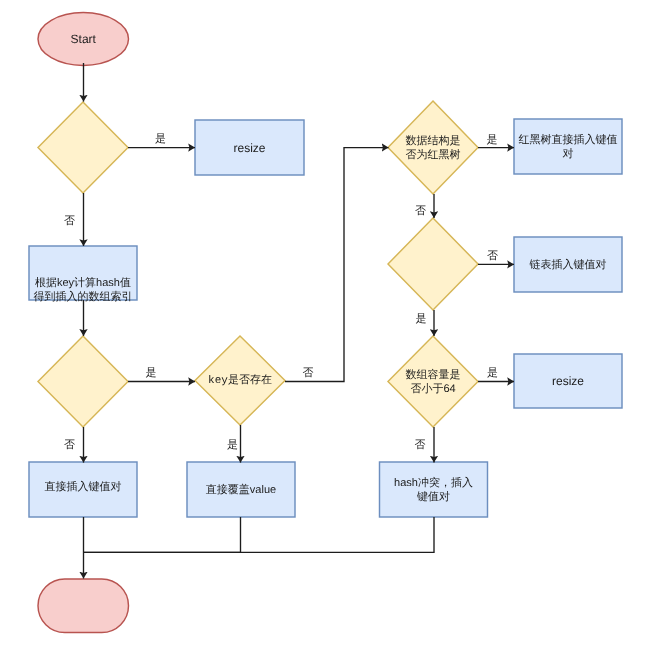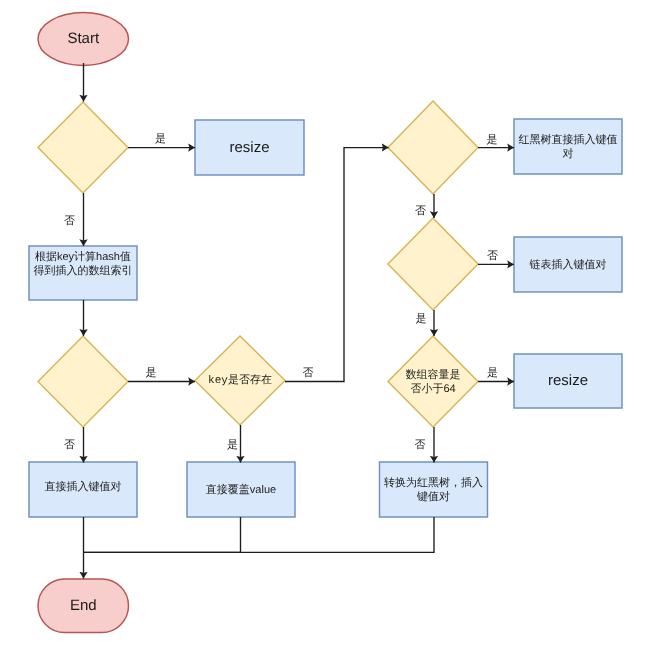--- a/index.html
+++ b/index.html
@@ -7,21 +7,21 @@
        font-family:"Liberation Sans",sans-serif;
        -webkit-font-smoothing:antialiased;
        text-rendering:geometricPrecision;}
   #canvas{position:relative;width:652px;height:646px;background:#ffffff;}
   svg#shapes{position:absolute;left:0;top:0;width:652px;height:646px;overflow:visible;}
   .nodetext{position:absolute;display:flex;align-items:center;justify-content:center;
             text-align:center;color:#1A1A1A;font-size:11px;line-height:14px;
             white-space:pre-line;letter-spacing:0px;
             padding-top:1.6px;box-sizing:border-box;
             will-change:opacity;}
-  .nodetext.lat{font-size:15px;padding-top:0.4px;}
+  .nodetext.lat{font-size:12px;padding-top:0.4px;}
   .edgelabel{position:absolute;color:#1A1A1A;font-size:11px;line-height:12px;
              text-align:center;transform:translate(-50%,-50%) translateZ(0);white-space:nowrap;}
 </style>
 </head>
 <body>
 
 <div id="canvas">
   <svg id="shapes" viewBox="0 0 652 646">
     <defs>
     <marker id="arrow" viewBox="0 0 13 16" refX="13" refY="8" markerWidth="6.8" markerHeight="8.6" orient="auto-start-reverse" markerUnits="userSpaceOnUse">
@@ -57,34 +57,35 @@
     <path d="M 478 264.4 L 514 264.4" fill="none" stroke="#1c1c1c" stroke-width="1.35" stroke-linecap="butt" stroke-linejoin="miter" marker-end="url(#arrow)"></path>
     <path d="M 434 310 L 434 335.9" fill="none" stroke="#1c1c1c" stroke-width="1.35" stroke-linecap="butt" stroke-linejoin="miter" marker-end="url(#arrow)"></path>
     <path d="M 478 381.5 L 514 381.5" fill="none" stroke="#1c1c1c" stroke-width="1.35" stroke-linecap="butt" stroke-linejoin="miter" marker-end="url(#arrow)"></path>
     <path d="M 434 427 L 434 462.6" fill="none" stroke="#1c1c1c" stroke-width="1.35" stroke-linecap="butt" stroke-linejoin="miter" marker-end="url(#arrow)"></path>
     <path d="M 83.5 517 L 83.5 578.5" fill="none" stroke="#1c1c1c" stroke-width="1.35" stroke-linecap="butt" stroke-linejoin="miter" marker-end="url(#arrow)"></path>
     <path d="M 240.5 517 L 240.5 552.4 L 83.5 552.4" fill="none" stroke="#1c1c1c" stroke-width="1.35" stroke-linecap="butt" stroke-linejoin="miter"></path>
     <path d="M 434 517 L 434 552.4 L 83.5 552.4" fill="none" stroke="#1c1c1c" stroke-width="1.35" stroke-linecap="butt" stroke-linejoin="miter"></path>
   </svg>
   <div class="nodetext lat" style="left:38.00px;top:12.50px;width:90.50px;height:53.00px;">Start</div>
   <div class="nodetext lat" style="left:195.00px;top:120.00px;width:109.00px;height:55.00px;">resize</div>
-  <div class="nodetext" style="left:29.00px;top:228px;width:108.00px;height:70px;">根据key计算hash值
+  <div class="nodetext" style="left:29.00px;top:254px;width:108.00px;height:70px;">根据key计算hash值
 得到插入的数组索引</div>
   <div class="nodetext" style="left:195.00px;top:336.00px;width:90.00px;height:89.00px;font-family:Liberation Mono, monospace;">key是否存在</div>
+  <div class="nodetext" style="left:388.00px;top:101.00px;width:90.00px;height:93.00px;">数据结构是
+否为红黑树</div>
   <div class="nodetext" style="left:514.00px;top:119.00px;width:108.00px;height:55.00px;">红黑树直接插入键值
 对</div>
   <div class="nodetext" style="left:514.00px;top:237.00px;width:108.00px;height:55.00px;">链表插入键值对</div>
   <div class="nodetext" style="left:388.00px;top:336.00px;width:90.00px;height:91.00px;">数组容量是
 否小于64</div>
   <div class="nodetext lat" style="left:514.00px;top:354.00px;width:108.00px;height:54.00px;">resize</div>
   <div class="nodetext" style="left:29.00px;top:462.00px;width:108.00px;height:48px;">直接插入键值对</div>
   <div class="nodetext" style="left:187.00px;top:462.00px;width:108.00px;height:55.00px;border-radius:15px;">直接覆盖value</div>
-  <div class="nodetext" style="left:379.50px;top:462.00px;width:108.00px;height:55.00px;">转换为红黑树，插入
+  <div class="nodetext" style="left:379.50px;top:462.00px;width:108.00px;height:55.00px;">hash冲突，插入
 键值对</div>
-  <div class="nodetext lat" style="left:38.00px;top:579.00px;width:90.50px;height:53.50px;">End</div>
   <div class="edgelabel" style="left:160.50px;top:139.00px;">是</div>
   <div class="edgelabel" style="left:69.50px;top:221.00px;">否</div>
   <div class="edgelabel" style="left:151.00px;top:373.00px;">是</div>
   <div class="edgelabel" style="left:69.50px;top:445.00px;">否</div>
   <div class="edgelabel" style="left:308.00px;top:373.00px;">否</div>
   <div class="edgelabel" style="left:232.50px;top:445.00px;">是</div>
   <div class="edgelabel" style="left:492.00px;top:139.50px;">是</div>
   <div class="edgelabel" style="left:420.50px;top:211.00px;">否</div>
   <div class="edgelabel" style="left:492.50px;top:256.00px;">否</div>
   <div class="edgelabel" style="left:421.00px;top:318.50px;">是</div>

